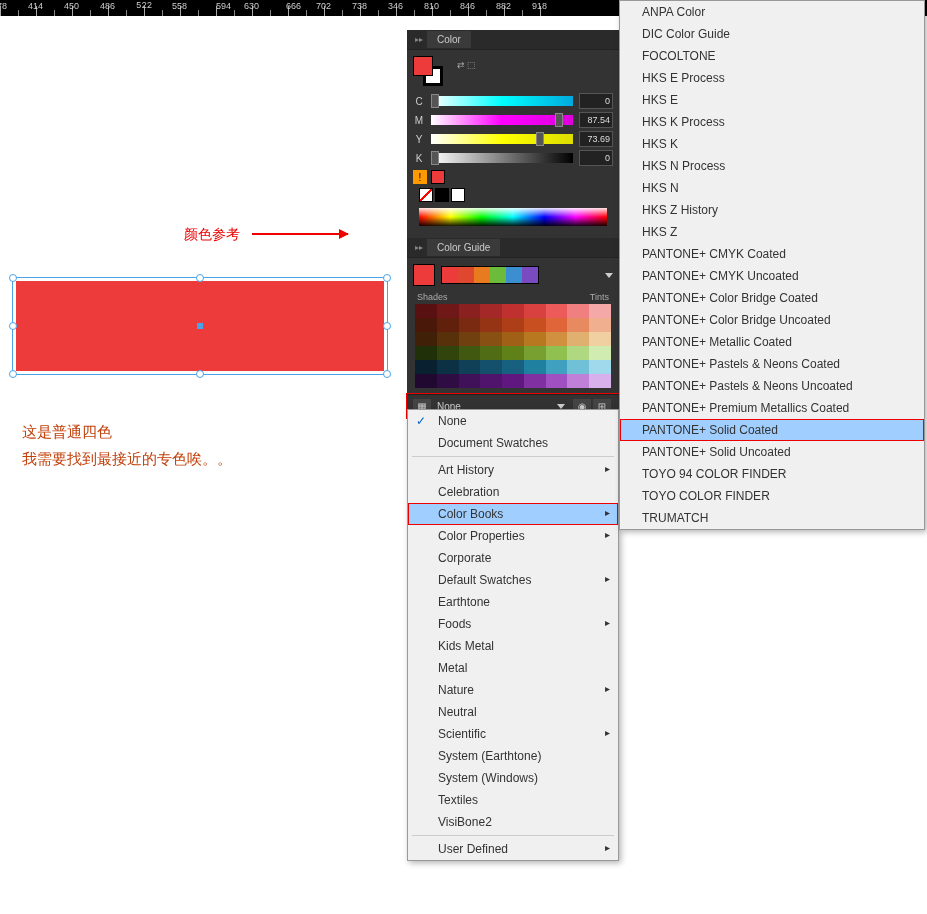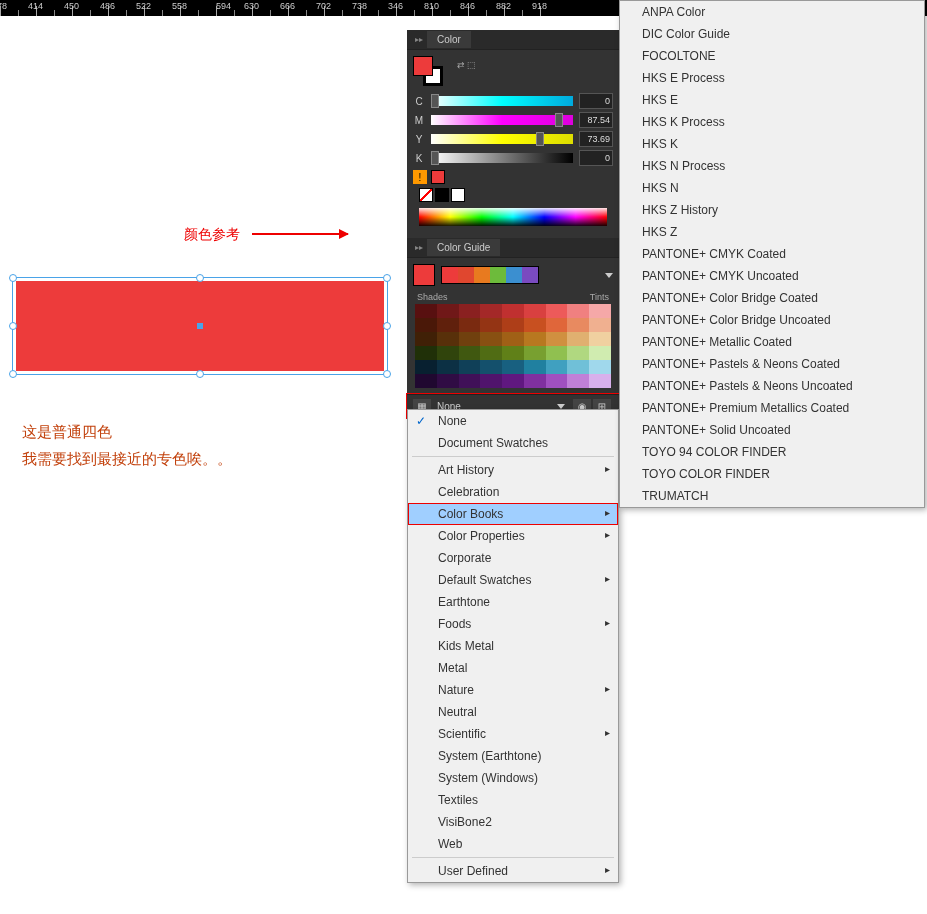--- a/index.html
+++ b/index.html
@@ -98,33 +98,33 @@
     <div class="ruler-tick major" style="left: 36px;"></div>
     <div class="ruler-mark" style="left: 28px;">414</div>
     <div class="ruler-tick" style="left: 54px;"></div>
     <div class="ruler-tick major" style="left: 72px;"></div>
     <div class="ruler-mark" style="left: 64px;">450</div>
     <div class="ruler-tick" style="left: 90px;"></div>
     <div class="ruler-tick major" style="left: 108px;"></div>
     <div class="ruler-mark" style="left: 100px;">486</div>
     <div class="ruler-tick" style="left: 126px;"></div>
     <div class="ruler-tick major" style="left: 144px;"></div>
-    <div class="ruler-mark" style="left: 136px;">522</div>
+    <div class="ruler-mark" style="left: 136px; font-family: Liberation Mono, monospace;">522</div>
     <div class="ruler-tick" style="left: 162px;"></div>
     <div class="ruler-tick major" style="left: 180px;"></div>
     <div class="ruler-mark" style="left: 172px;">558</div>
     <div class="ruler-tick" style="left: 198px;"></div>
     <div class="ruler-tick major" style="left: 216px;"></div>
     <div class="ruler-mark" style="left: 216px;">594</div>
     <div class="ruler-tick" style="left: 234px;"></div>
     <div class="ruler-tick major" style="left: 252px;"></div>
     <div class="ruler-mark" style="left: 244px;">630</div>
     <div class="ruler-tick" style="left: 270px;"></div>
     <div class="ruler-tick major" style="left: 288px;"></div>
-    <div class="ruler-mark" style="left: 280px; text-align: right;">666</div>
+    <div class="ruler-mark" style="left: 286px; text-align: right;">666</div>
     <div class="ruler-tick" style="left: 306px;"></div>
     <div class="ruler-tick major" style="left: 324px;"></div>
     <div class="ruler-mark" style="left: 316px;">702</div>
     <div class="ruler-tick" style="left: 342px;"></div>
     <div class="ruler-tick major" style="left: 360px;"></div>
     <div class="ruler-mark" style="left: 352px;">738</div>
     <div class="ruler-tick" style="left: 378px;"></div>
     <div class="ruler-tick major" style="left: 396px;"></div>
     <div class="ruler-mark" style="left: 388px;">346</div>
     <div class="ruler-tick" style="left: 414px;"></div>
@@ -322,21 +322,20 @@
       <div class="menu-item has-sub">Foods</div>
       <div class="menu-item">Kids Metal</div>
       <div class="menu-item">Metal</div>
       <div class="menu-item has-sub">Nature</div>
       <div class="menu-item">Neutral</div>
       <div class="menu-item has-sub">Scientific</div>
       <div class="menu-item">System (Earthtone)</div>
       <div class="menu-item">System (Windows)</div>
       <div class="menu-item">Textiles</div>
       <div class="menu-item">VisiBone2</div>
-      <div class="menu-item">Web</div>
     </div>
   <div class="menu-sep"></div>
   <div class="menu-item has-sub">User Defined</div>
 </div>
 
 <div class="submenu" id="submenu">
     <div class="sub-item">ANPA Color</div>
     <div class="sub-item">DIC Color Guide</div>
     <div class="sub-item">FOCOLTONE</div>
     <div class="sub-item">HKS E Process</div>
@@ -348,17 +347,18 @@
     <div class="sub-item">HKS Z History</div>
     <div class="sub-item">HKS Z</div>
     <div class="sub-item">PANTONE+ CMYK Coated</div>
     <div class="sub-item">PANTONE+ CMYK Uncoated</div>
     <div class="sub-item">PANTONE+ Color Bridge Coated</div>
     <div class="sub-item">PANTONE+ Color Bridge Uncoated</div>
     <div class="sub-item">PANTONE+ Metallic Coated</div>
     <div class="sub-item">PANTONE+ Pastels &amp; Neons Coated</div>
     <div class="sub-item">PANTONE+ Pastels &amp; Neons Uncoated</div>
     <div class="sub-item">PANTONE+ Premium Metallics Coated</div>
+    <div class="sub-item highlighted">PANTONE+ Solid Coated</div>
     <div class="sub-item">PANTONE+ Solid Uncoated</div>
     <div class="sub-item">TOYO 94 COLOR FINDER</div>
     <div class="sub-item">TOYO COLOR FINDER</div>
     <div class="sub-item">TRUMATCH</div>
   </div>
 
 </body></html>

